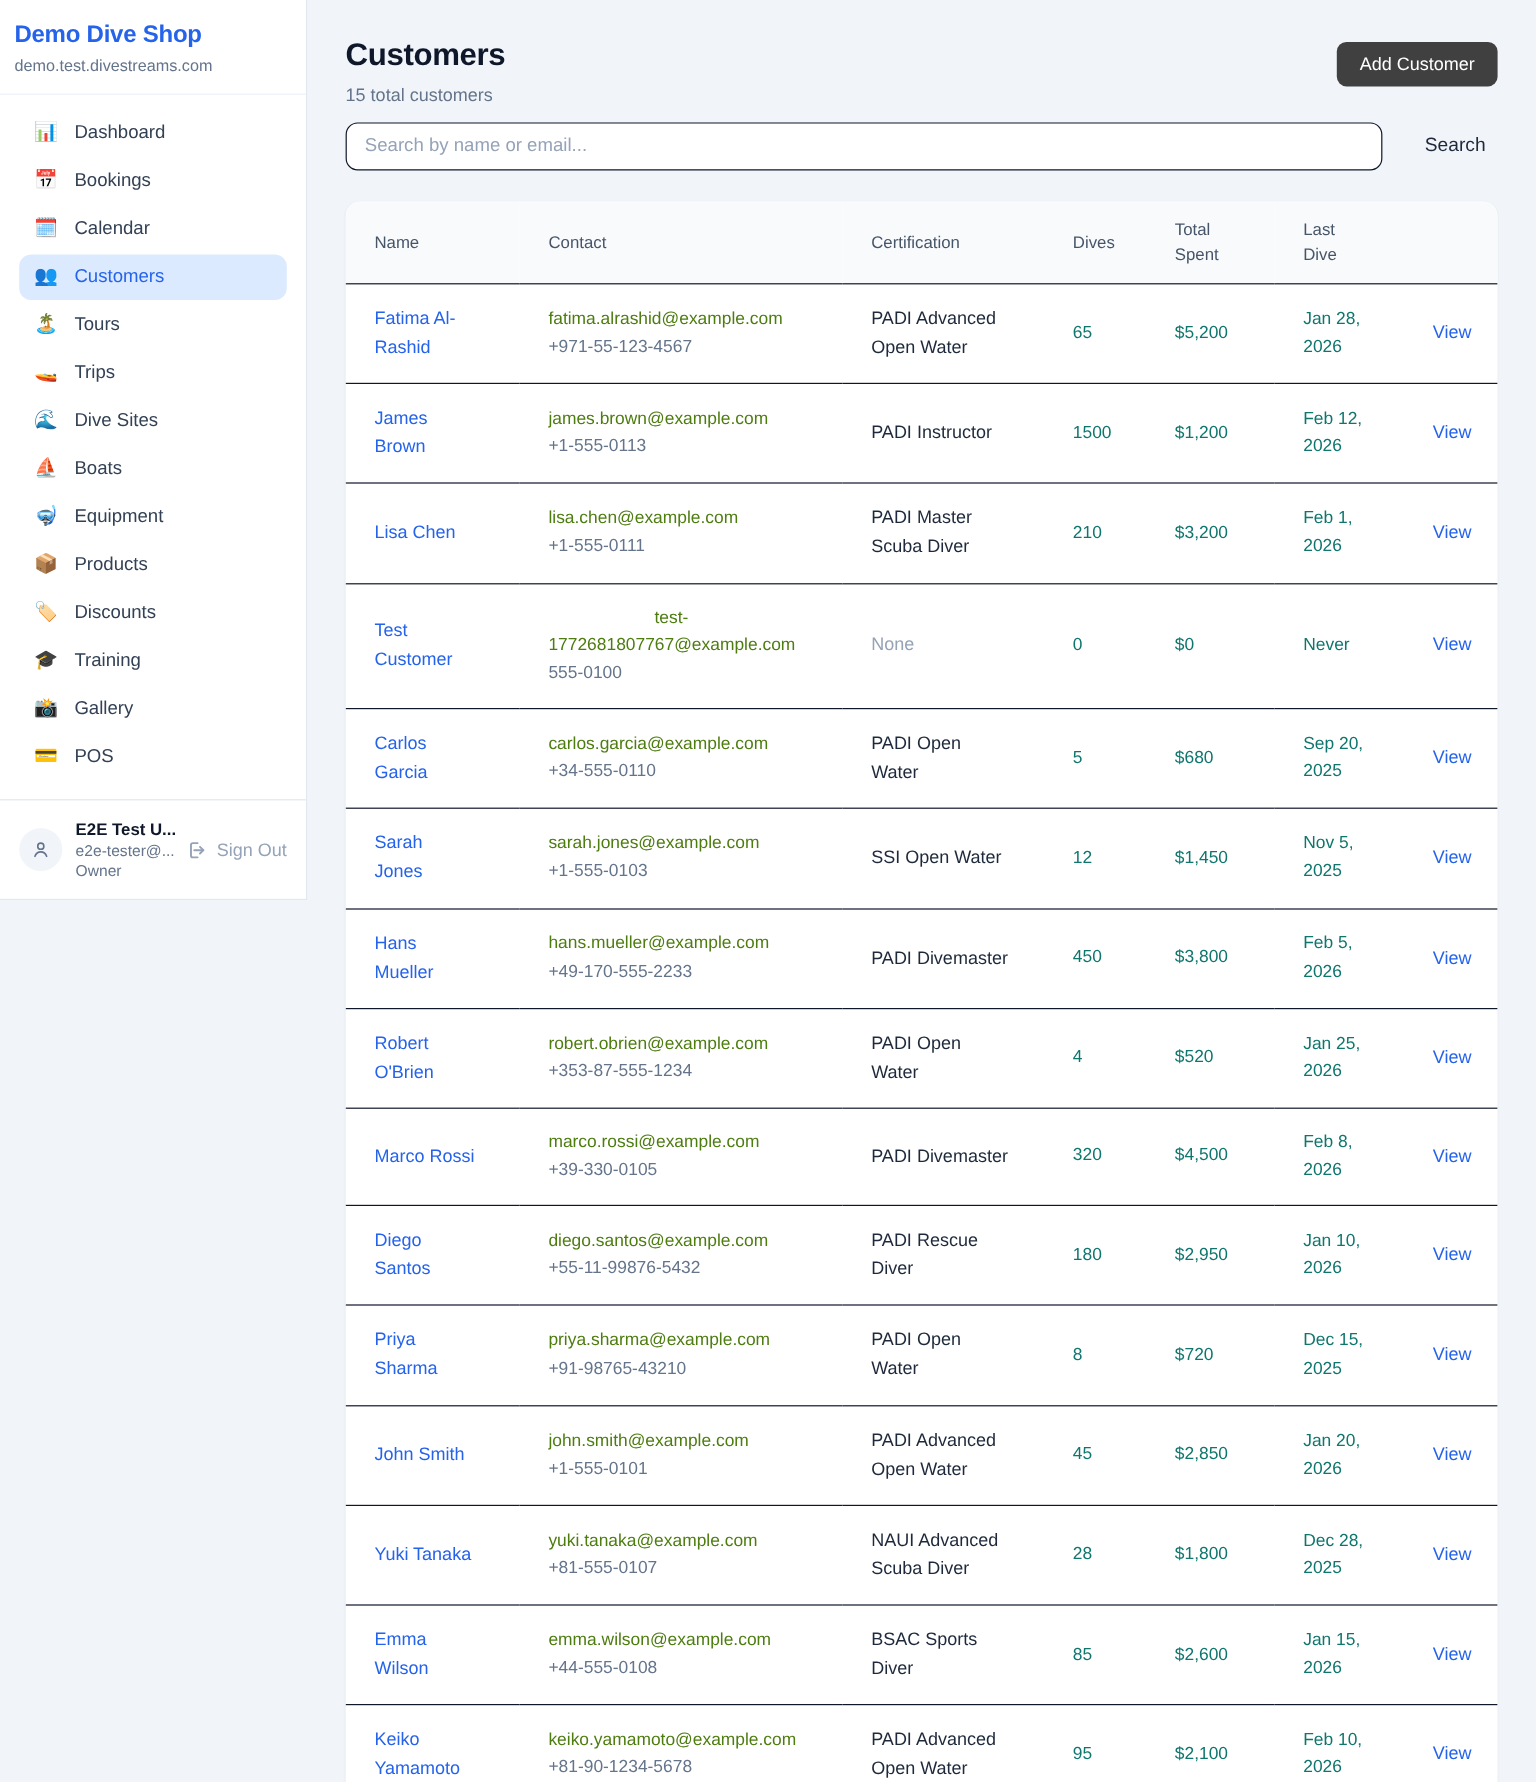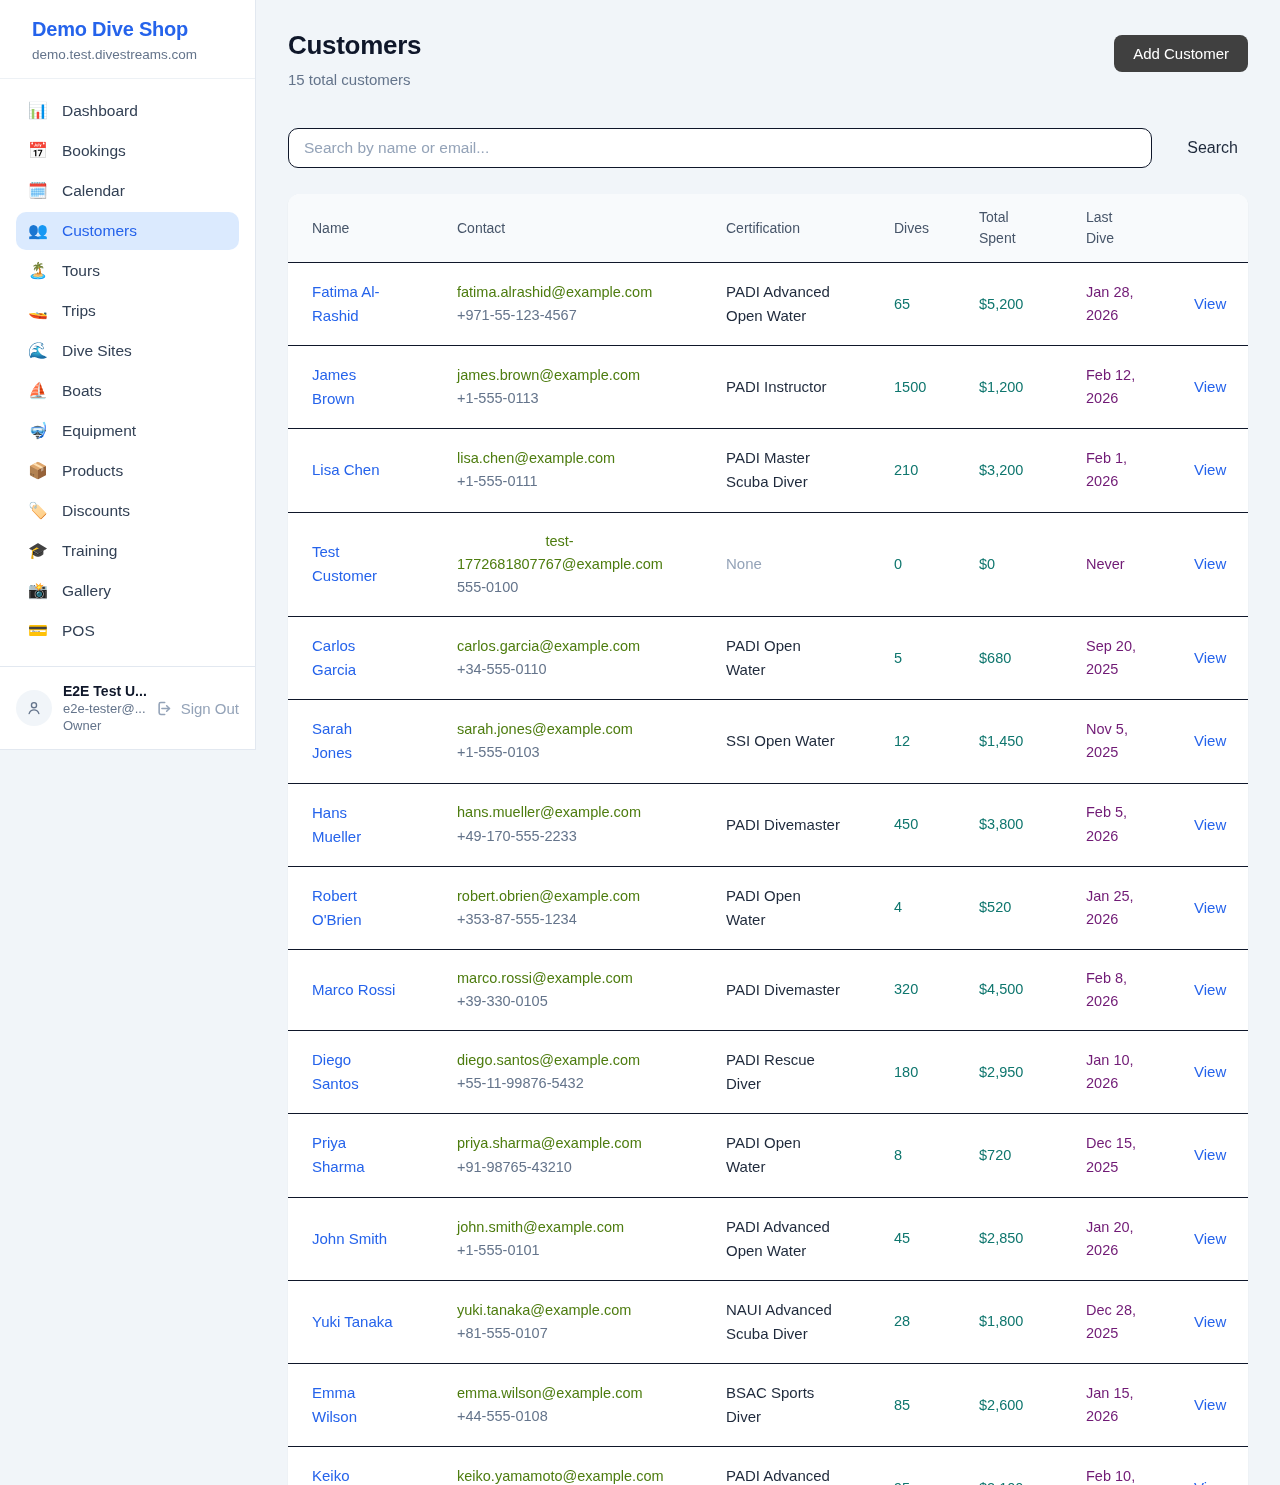--- a/index.html
+++ b/index.html
@@ -2,21 +2,21 @@
 <html><head>
 <meta charset="utf-8">
 <style>
   * { box-sizing: border-box; }
   html, body { margin: 0; padding: 0; background: #f1f5f9; }
   body { font-family: "Liberation Sans", sans-serif; color: #0f172a; }
   .page { width: 1280px; min-height: 1485px; display: flex; align-items: flex-start; background: #f1f5f9; }
 
   
   .sidebar { width: 256px; flex: none; background: #ffffff; border-right: 1px solid #e2e8f0; border-bottom: 1px solid #e2e8f0; }
-  .sidebar-header { padding: 18px 32px 16px; border-bottom: 1px solid #edf1f5; }
+  .sidebar-header { padding: 18px 12px 16px; border-bottom: 1px solid #edf1f5; }
   .shop-name { font-size: 20px; font-weight: 700; color: #2563eb; letter-spacing: -0.2px; }
   .shop-domain { font-size: 13.5px; color: #64748b; margin-top: 6px; }
   .nav { padding: 13px 16px 14px; }
   .nav-item { display: flex; align-items: center; gap: 13px; padding: 10px 12px; border-radius: 10px;
               font-size: 15.5px; color: #334155; cursor: pointer; margin-bottom: 2px; }
   .nav-item.active { background: #dbeafe; color: #2563eb; font-weight: 500; }
   .nav-icon { width: 21px; font-size: 16px; text-align: center; flex: none; line-height: 1; }
   .user-box { border-top: 1px solid #e2e8f0; padding: 16px 16px; display: flex; gap: 11px; align-items: center; }
   .avatar { width: 36px; height: 36px; border-radius: 50%; background: #f1f5f9; display: flex;
             align-items: center; justify-content: center; flex: none; }
@@ -26,21 +26,21 @@
   .signout { display: flex; gap: 8px; align-items: center; color: #94a3b8; font-size: 15px; cursor: pointer; flex: none; }
 
   
   .main { flex: 1; min-width: 0; padding: 26px 32px 36px; }
   .main-header { display: flex; justify-content: space-between; align-items: flex-start; }
   .page-title { font-size: 26px; font-weight: 700; color: #0f172a; margin: 4px 0 10px; letter-spacing: -0.3px; }
   .page-subtitle { font-size: 15px; color: #64748b; }
   .add-btn { background: #404040; color: #fff; border: none; border-radius: 8px; padding: 10px 19px;
              font-size: 15px; font-weight: 500; font-family: inherit; cursor: pointer; margin-top: 9px; }
 
-  .search-row { display: flex; align-items: center; gap: 25px; margin-top: 40px; }
+  .search-row { display: flex; align-items: center; gap: 25px; margin-top: 14px; }
   .search-input { flex: 1; border: 1.5px solid #0f172a; border-radius: 10px; height: 40px; padding: 0 15px;
                   font-size: 15.5px; background: #fff; font-family: inherit; color: #0f172a; outline: none; }
   .search-input::placeholder { color: #94a3b8; }
   .search-btn { background: none; border: none; font-size: 16px; color: #1e293b; font-family: inherit;
                 cursor: pointer; padding: 0 10px; }
 
   
   .card { background: #fff; border-radius: 12px; margin-top: 26px; overflow: hidden;
           box-shadow: 0 1px 2px rgba(15,23,42,.06); }
   table { width: 100%; border-collapse: collapse; }
@@ -51,21 +51,21 @@
   thead th:nth-child(6) .th-label { max-width: 40px; }
   tbody td { padding: 17px 8px 17px 24px; vertical-align: middle; font-size: 14.5px; line-height: 1.6; }
   tbody tr + tr td { border-top: 1px solid #0f172a; }
   .name-link { color: #2563eb; font-weight: 500; font-size: 15px; text-decoration: none;
                display: inline-block; max-width: 84px; line-height: 1.6; }
   .email { color: #4d7c0f; display: inline-block; max-width: 205px; text-align: center; }
   .phone { color: #64748b; }
   .cert { color: #1e293b; font-size: 15px; display: inline-block; max-width: 114px; }
   .cert.muted { color: #94a3b8; }
   .dives, .spent { color: #0f766e; margin-top: 21px; }
-  .last-dive { color: #701a75; display: inline-block; max-width: 76px; }
+  .last-dive { color: #0f766e; display: inline-block; max-width: 76px; }
   .view-link { color: #2563eb; font-weight: 500; font-size: 15px; text-decoration: none; }
 </style>
 </head>
 <body>
 
 <div class="page">
 
   <aside class="sidebar">
     <div class="sidebar-header">
       <div class="shop-name">Demo Dive Shop</div>

